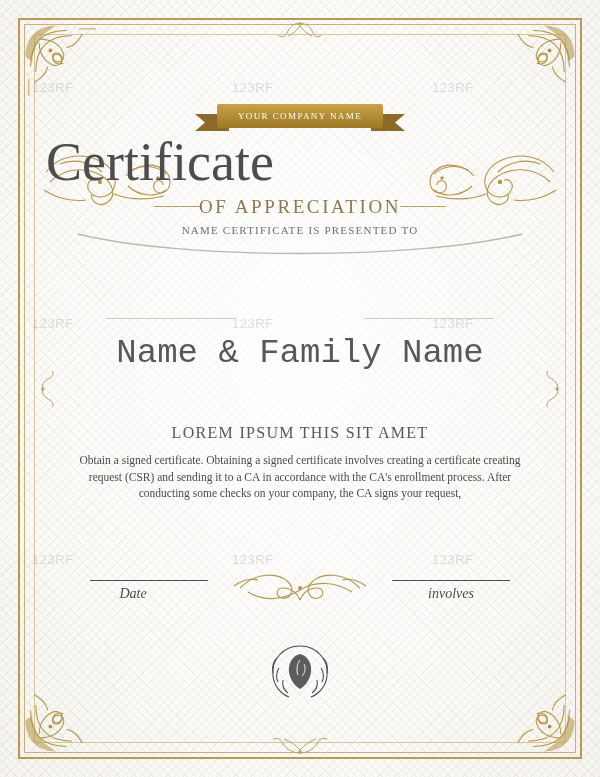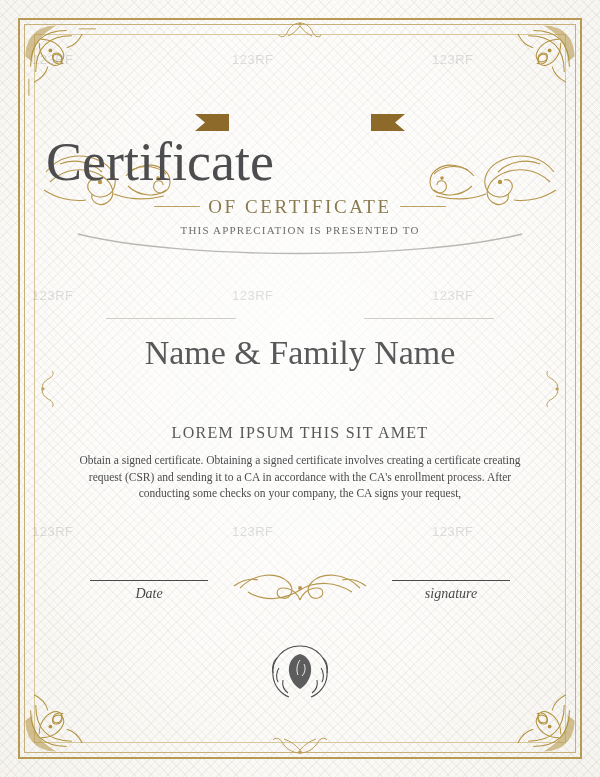--- a/index.html
+++ b/index.html
@@ -186,21 +186,21 @@
     width: 130px;
     background: #cfcdc7;
   }
   .name-rule-left { left: 60px; }
   .name-rule-right { right: 60px; }
   .recipient {
     position: absolute;
     left: 0; right: 0;
     top: 288px;
     text-align: center;
-    font-family: Liberation Serif, serif;
+    font-family: Liberation Mono, monospace;
     font-size: 34px;
     color: #58585a;
   }
 
   
   .body-head {
     position: absolute;
     left: 0; right: 0;
     top: 378px;
     text-align: center;
@@ -233,21 +233,21 @@
   .sig-label {
     position: absolute;
     top: 540px;
     width: 118px;
     text-align: center;
     font-family: "Liberation Serif", serif;
     font-style: italic;
     font-size: 14px;
     color: #4a4a4c;
   }
-  .sig-label.left  { left: 44px; }
+  .sig-label.left  { left: 28px; }
   .sig-label.right { right: 44px; }
 
   .center-flourish {
     position: absolute;
     left: 50%;
     top: 520px;
     transform: translateX(-50%);
     width: 140px;
     height: 42px;
     color: #b6964c;
@@ -269,20 +269,21 @@
   
   .wm {
     position: absolute;
     color: rgba(150,150,155,0.30);
     font-family: "Liberation Sans", sans-serif;
     font-size: 13px;
     letter-spacing: 0.5px;
     white-space: nowrap;
     pointer-events: none;
     user-select: none;
+    margin-top: 28px;
   }
 </style>
 </head>
 <body>
 
 <div id="page">
 
   <div class="texture"></div>
   <div class="vignette"></div>
 
@@ -372,20 +373,23 @@
       <path d="M35 3 C41 3 44 7 46 11 C48 14 51 15 53 13"></path>
       <circle cx="35" cy="4" r="1.4" fill="currentColor" stroke="none"></circle>
     </svg>
   </div>
 
   <div class="content">
 
     <div class="ribbon-wrap">
       <div class="ribbon-tail left"></div>
       <div class="ribbon-tail right"></div>
+      <div class="ribbon-main">
+        <span>YOUR COMPANY NAME</span>
+      </div>
     </div>
 
     <div class="swash left">
       <svg viewBox="0 0 140 78" fill="none" stroke="currentColor" stroke-width="1.1">
         <path d="M6 30 C18 14 40 10 58 18 C72 24 78 36 74 46 C70 56 56 58 50 50 C45 44 49 36 56 38"></path>
         <path d="M10 40 C24 26 46 24 62 34 C74 42 76 54 68 60 C60 66 50 60 52 52"></path>
         <path d="M20 22 C34 16 52 20 62 30"></path>
         <path d="M4 48 C16 56 32 60 46 58"></path>
         <path d="M86 34 C96 22 114 20 124 28 C132 34 132 46 124 50 C118 53 112 48 114 42 C116 37 123 38 123 43"></path>
         <path d="M88 44 C98 54 116 56 126 48"></path>
@@ -406,40 +410,40 @@
         <path d="M92 28 C104 22 118 24 126 32"></path>
         <circle cx="60" cy="40" r="2.2" fill="currentColor" stroke="none"></circle>
         <circle cx="118" cy="36" r="1.8" fill="currentColor" stroke="none"></circle>
         <path d="M74 52 C90 58 108 58 124 54"></path>
       </svg>
     </div>
 
     <div class="title">Certificate</div>
     <div class="title-rule-left"></div>
     <div class="title-rule-right"></div>
-    <div class="subtitle">OF CERTIFICATE</div>
-    <div class="presented">THIS APPRECIATION IS PRESENTED TO</div>
+    <div class="subtitle">OF APPRECIATION</div>
+    <div class="presented">NAME CERTIFICATE IS PRESENTED TO</div>
 
     <div class="curve">
       <svg viewBox="0 0 500 26" fill="none" stroke="currentColor" stroke-width="1.4" preserveAspectRatio="none">
         <path d="M2 2 C120 28 380 28 498 2"></path>
       </svg>
     </div>
 
     <div class="name-rule-left"></div>
     <div class="name-rule-right"></div>
     <div class="recipient">Name &amp; Family Name</div>
 
     <div class="body-head">LOREM IPSUM THIS SIT AMET</div>
     <div class="body-text">Obtain a signed certificate. Obtaining a signed certificate involves creating a certificate creating request (CSR) and sending it to a CA in accordance with the CA's enrollment process. After conducting some checks on your company, the CA signs your request,</div>
 
     <div class="sig-line left"></div>
     <div class="sig-label left">Date</div>
     <div class="sig-line right"></div>
-    <div class="sig-label right">signature</div>
+    <div class="sig-label right">involves</div>
 
     <div class="center-flourish">
       <svg viewBox="0 0 140 42" fill="none" stroke="currentColor" stroke-width="1.1">
         <path d="M10 22 C26 6 48 6 58 16 C66 24 60 34 52 32 C45 30 46 22 53 22 C62 22 68 28 70 34"></path>
         <path d="M130 22 C114 6 92 6 82 16 C74 24 80 34 88 32 C95 30 94 22 87 22 C78 22 72 28 70 34"></path>
         <path d="M18 26 C34 36 54 34 70 24 C86 14 106 16 122 26"></path>
         <path d="M4 20 C12 14 20 12 28 14"></path>
         <path d="M136 20 C128 14 120 12 112 14"></path>
         <circle cx="70" cy="22" r="2" fill="currentColor" stroke="none"></circle>
       </svg>

